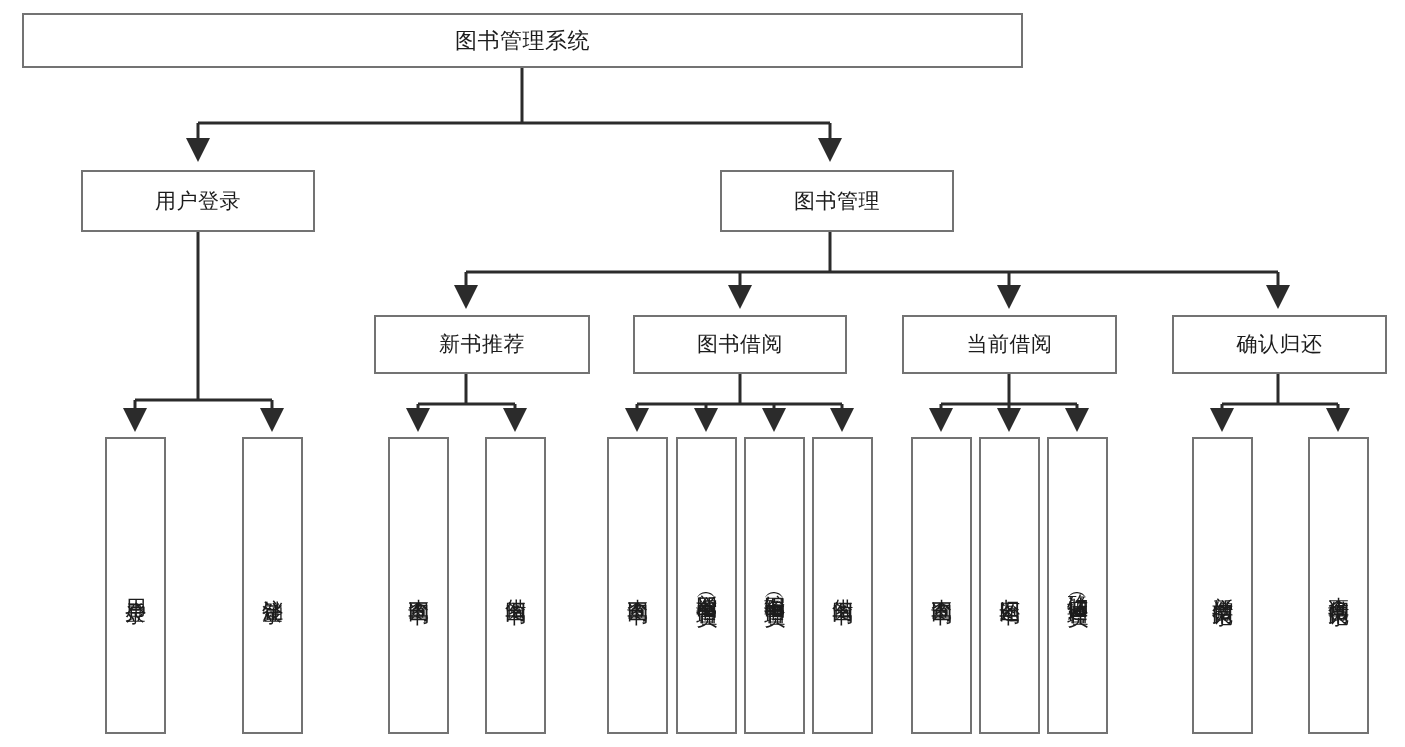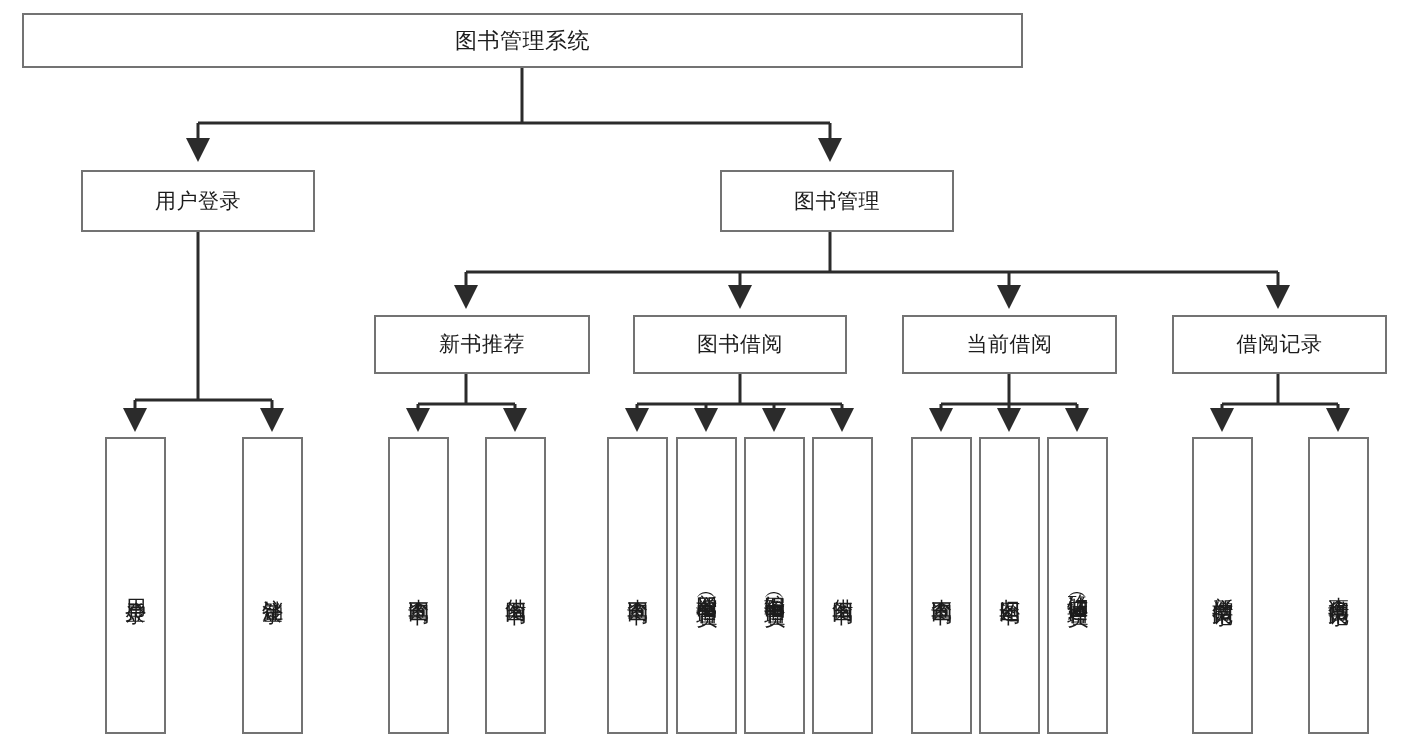--- a/index.html
+++ b/index.html
@@ -148,21 +148,21 @@
 
   <div class="node h" style="left:633px; top:315px; width:214px; height:59px;">
     <span class="label">图书借阅</span>
   </div>
 
   <div class="node h" style="left:902px; top:315px; width:215px; height:59px;">
     <span class="label">当前借阅</span>
   </div>
 
   <div class="node h" style="left:1172px; top:315px; width:215px; height:59px;">
-    <span class="label">借阅记录</span>
+    <span class="label">确认归还</span>
   </div>
 
   <div class="node v" style="left:105px; top:437px; width:61px; height:297px;">
     <span class="label">用户登录</span>
   </div>
 
   <div class="node v" style="left:242px; top:437px; width:61px; height:297px;">
     <span class="label">注销登录</span>
   </div>
 

